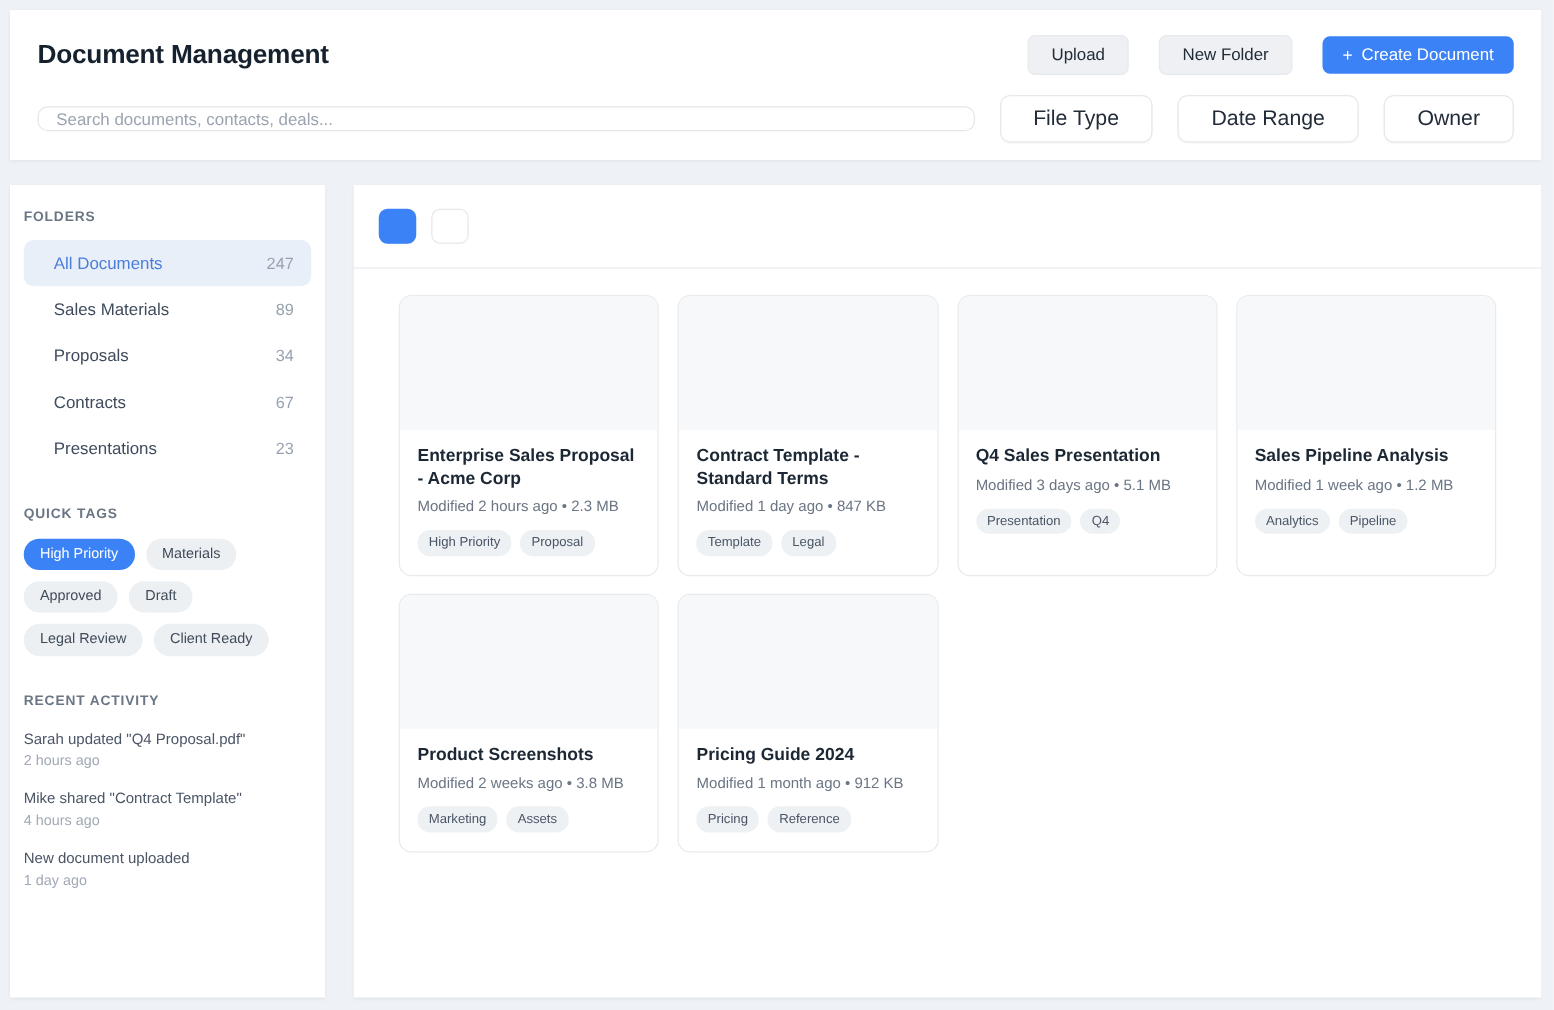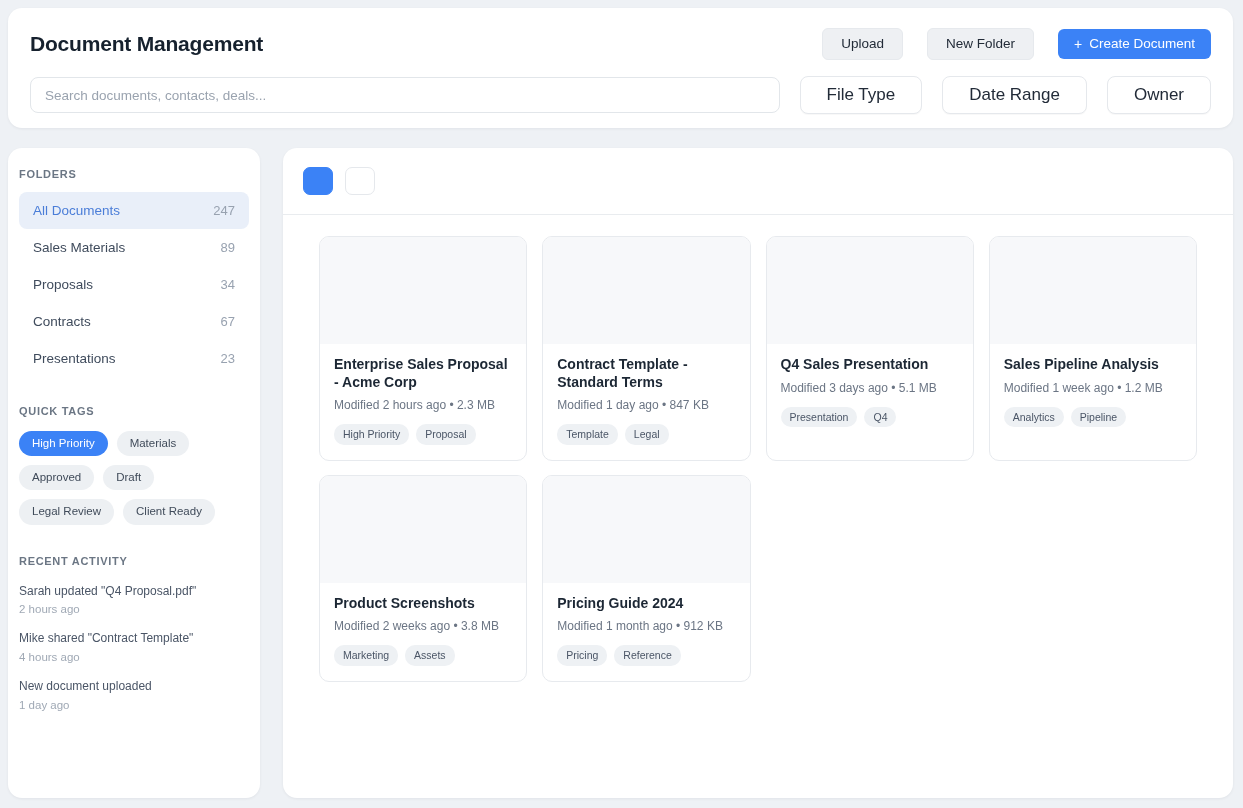--- a/index.html
+++ b/index.html
@@ -6,36 +6,36 @@
   html, body { width: 1243px; height: 808px; }
   body {
     background: #eef1f5;
     font-family: "Liberation Sans", sans-serif;
     color: #1c2734;
     padding: 8px 10px 0 8px;
     overflow: hidden;
   }
   .card-surface {
     background: #ffffff;
-    border-radius: 14px;
+    border-radius: 0;
     box-shadow: 0 1px 3px rgba(16,24,40,0.06);
   }
 
   
   .header { padding: 20px 22px; height: 120px; }
   .header-top { display: flex; align-items: center; justify-content: space-between; margin-bottom: 16px; }
   .page-title { font-size: 21px; font-weight: 700; color: #16212e; letter-spacing: -0.2px; }
   .header-actions { display: flex; gap: 24px; align-items: center; padding-left: 24px; }
   .btn { font-family: inherit; font-size: 13.5px; border: none; cursor: pointer; border-radius: 6px; padding: 7px 18px; line-height: 1.2; }
   .btn-gray { background: #eef0f3; color: #222b38; border: 1px solid #e6e9ed; }
   .btn-blue { background: #3b82f6; color: #ffffff; display: inline-flex; align-items: center; gap: 7px; padding: 7px 16px; }
   .btn-blue .plus { font-size: 14px; line-height: 1; }
   .header-search-row { display: flex; align-items: center; gap: 20px; }
   .search-input {
-    flex: 1; height: 36px; border: 1px solid #e2e6ea; border-radius: 8px;
+    flex: 1; height: 20px; border: 1px solid #e2e6ea; border-radius: 8px;
     padding: 0 14px; font-family: inherit; font-size: 13.5px; color: #1c2734; outline: none;
   }
   .search-input::placeholder { color: #9aa3af; }
   .filter-group { display: flex; gap: 20px; }
   .filter-btn {
     background: #ffffff; border: 1px solid #e5e8ec; border-radius: 8px;
     padding: 8px 26px; font-family: inherit; font-size: 17px; color: #222b38;
     cursor: pointer; box-shadow: 0 1px 1px rgba(16,24,40,0.03); white-space: nowrap;
   }
 
@@ -44,21 +44,21 @@
 
   
   .sidebar { width: 252px; flex: 0 0 252px; padding: 20px 11px; }
   .section-heading { font-size: 11px; font-weight: 700; color: #6b7684; letter-spacing: 0.7px; }
   .folder-heading { margin-bottom: 12px; padding-left: 0; }
   .folder-list { margin-bottom: 28px; }
   .folder-item {
     display: flex; justify-content: space-between; align-items: center;
     padding: 11px 14px; border-radius: 8px; cursor: pointer; font-size: 13.5px;
   }
-  .folder-item .folder-label { color: #3f4b5c; }
+  .folder-item .folder-label { color: #3f4b5c; margin-left: 10px; }
   .folder-item .folder-count { color: #98a2b0; font-size: 13px; }
   .folder-item.active { background: #e9eff9; }
   .folder-item.active .folder-label { color: #4a7dd8; }
   .quick-tags-heading { margin-bottom: 14px; }
   .quick-tag-list { display: flex; flex-wrap: wrap; gap: 9px 9px; margin-bottom: 30px; }
   .tag-pill {
     background: #edf0f3; border: none; color: #404b5a; font-family: inherit;
     font-size: 11.5px; padding: 6px 13px; border-radius: 14px; cursor: pointer; line-height: 1.15;
   }
   .tag-pill.active { background: #3b82f6; color: #ffffff; }

